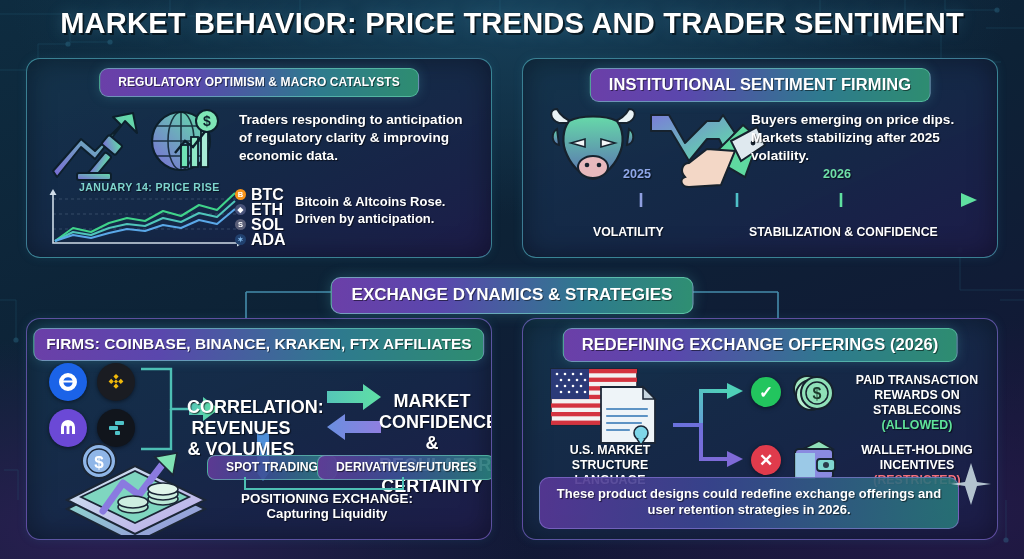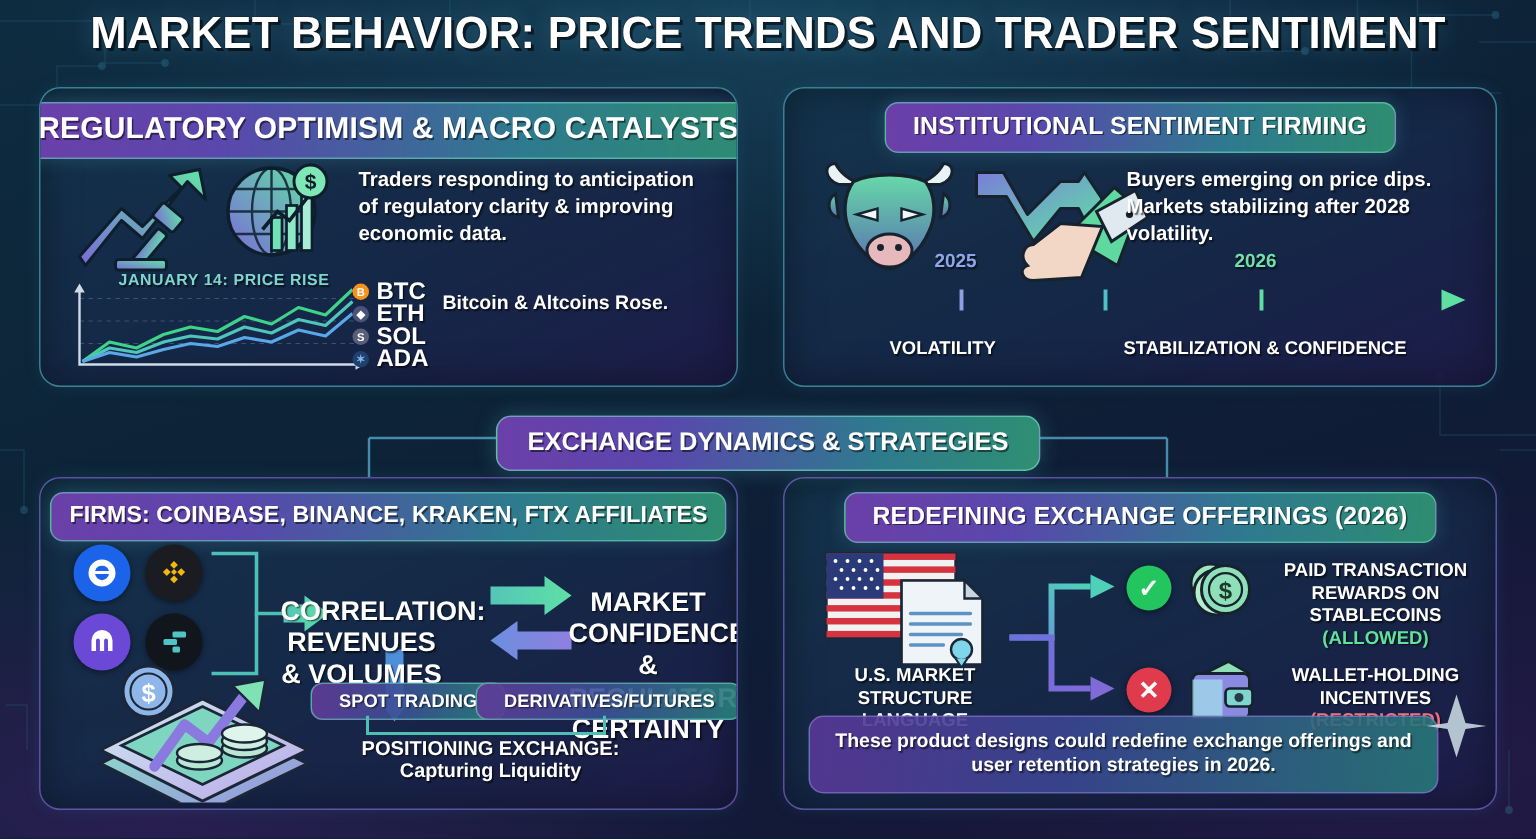--- a/index.html
+++ b/index.html
@@ -50,21 +50,21 @@
     top: 9px;
     padding: 6px 18px 7px;
     border-radius: 9px;
     background: linear-gradient(95deg, #6b3fa8 0%, #5a47ad 28%, #2e7a8e 68%, #2e8d70 100%);
     border: 1.4px solid rgba(120,230,200,.5);
     color: #fff; font-size: 16.5px; font-weight: 700; letter-spacing: .1px;
     white-space: nowrap;
     text-shadow: 1px 1px 0 rgba(0,0,0,.5);
     box-shadow: 0 0 12px rgba(80,180,190,.25);
   }
-  .p-tl .pill-header { font-size: 20px; }
+  .p-tl .pill-header { font-size: 12px; }
   .p-bl .pill-header { font-size: 15.4px; padding: 6px 12px 7px; }
 
   .body-text {
     color: #fff; font-size: 13.6px; font-weight: 700; line-height: 1.33;
     text-shadow: 1px 1px 1px rgba(0,0,0,.6);
   }
 
   
   .tl-icons { position:absolute; left:24px; top:48px; }
   .tl-copy  { position:absolute; left:212px; top:52px; width:240px; }
@@ -266,20 +266,21 @@
         <span class="lbl">SOL</span>
       </div>
       <div class="legend-row">
         <span class="sym" style="background:#20406e;color:#7fb6e8">✶</span>
         <span class="lbl">ADA</span>
       </div>
     </div>
 
     <div class="tl-note body-text">
       <div>Bitcoin &amp; Altcoins Rose.</div>
+      <div>Driven by anticipation.</div>
     </div>
   </div>
 
   <div class="panel p-tr">
     <div class="pill-header">INSTITUTIONAL SENTIMENT FIRMING</div>
 
     <svg class="tr-icons" width="230" height="86" viewBox="0 0 230 86">
       <defs>
         <linearGradient id="gB" x1="0" y1="0" x2="0" y2="1">
           <stop offset="0" stop-color="#66d9a9"></stop>
@@ -304,21 +305,21 @@
       </g>
       <g transform="translate(112,2)">
         <path d="M2 10 L20 10 L36 38 L58 16 L70 16 L74 10 L86 28 L74 42 L70 34 L58 34 L40 56 L22 26 L2 26 Z" fill="url(#gC)" stroke="#16222e" stroke-width="2" stroke-linejoin="round"></path>
         <path d="M62 52 L94 20 L110 34 L96 72 Z" fill="#5fd9a0" stroke="#16222e" stroke-width="2"></path>
         <path d="M40 58 C34 58 30 66 36 72 C30 74 32 82 40 82 L72 80 L86 46 L58 44 Z" fill="#f3d7c6" stroke="#16222e" stroke-width="2"></path>
         <path d="M82 36 L108 22 L116 40 L92 56 Z" fill="#dfe9ef" stroke="#16222e" stroke-width="2"></path>
         <circle cx="104" cy="38" r="2.4" fill="#16222e"></circle>
       </g>
     </svg>
 
-    <div class="tr-copy body-text">Buyers emerging on price dips. Markets stabilizing after 2028 volatility.</div>
+    <div class="tr-copy body-text">Buyers emerging on price dips. Markets stabilizing after 2025 volatility.</div>
 
     <div class="timeline">
       <svg width="440" height="28" viewBox="0 0 440 28">
         <defs>
           <linearGradient id="gT" x1="0" y1="0" x2="1" y2="0">
             <stop offset="0" stop-color="#8f7fe0"></stop>
               <stop offset="45%" stop-color="#4fc0c8"></stop>
             <stop offset="100%" stop-color="#5fe0a0"></stop>
           </linearGradient>
         </defs>

